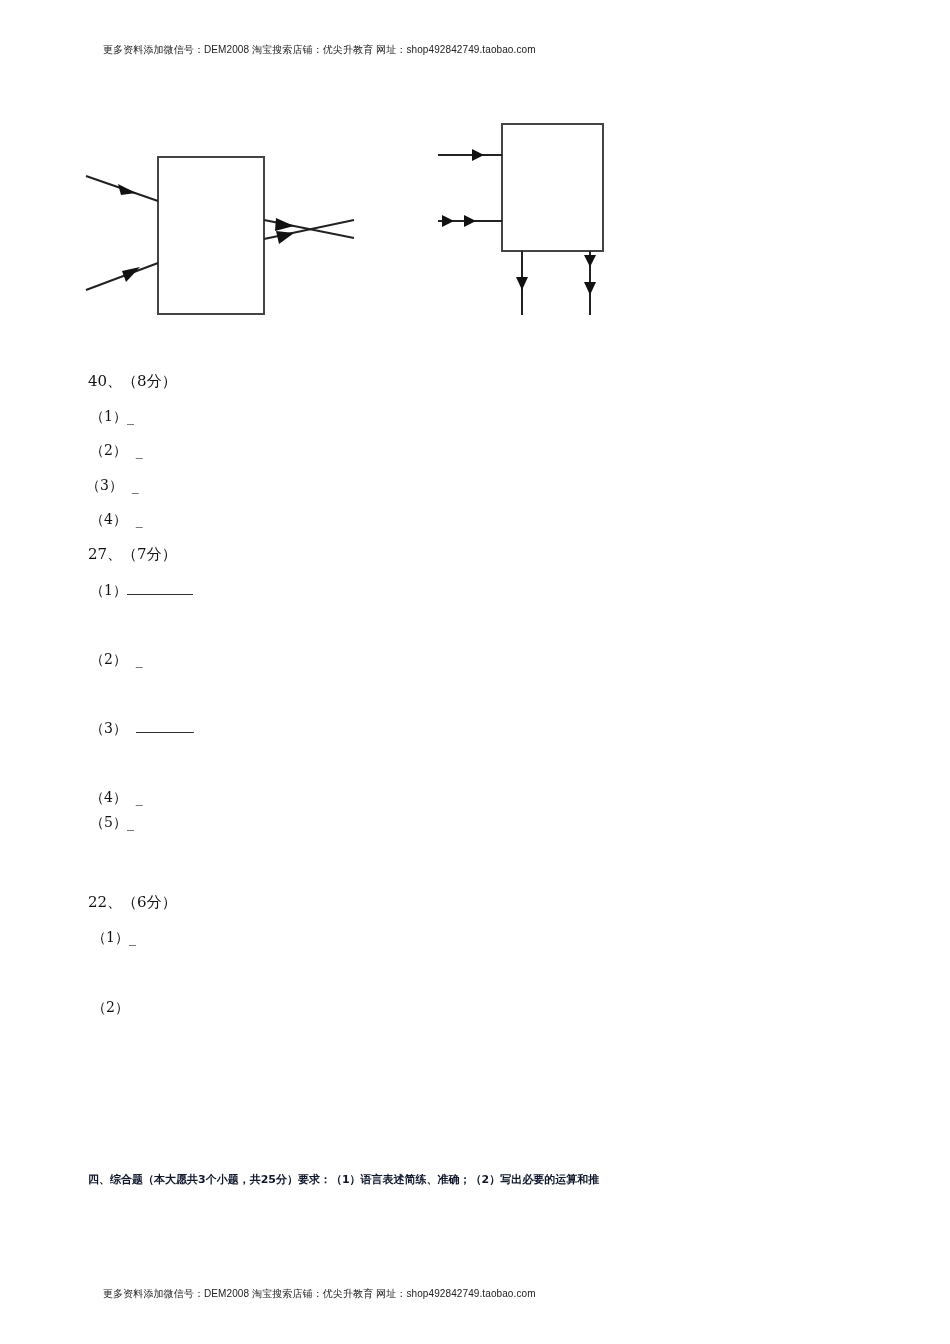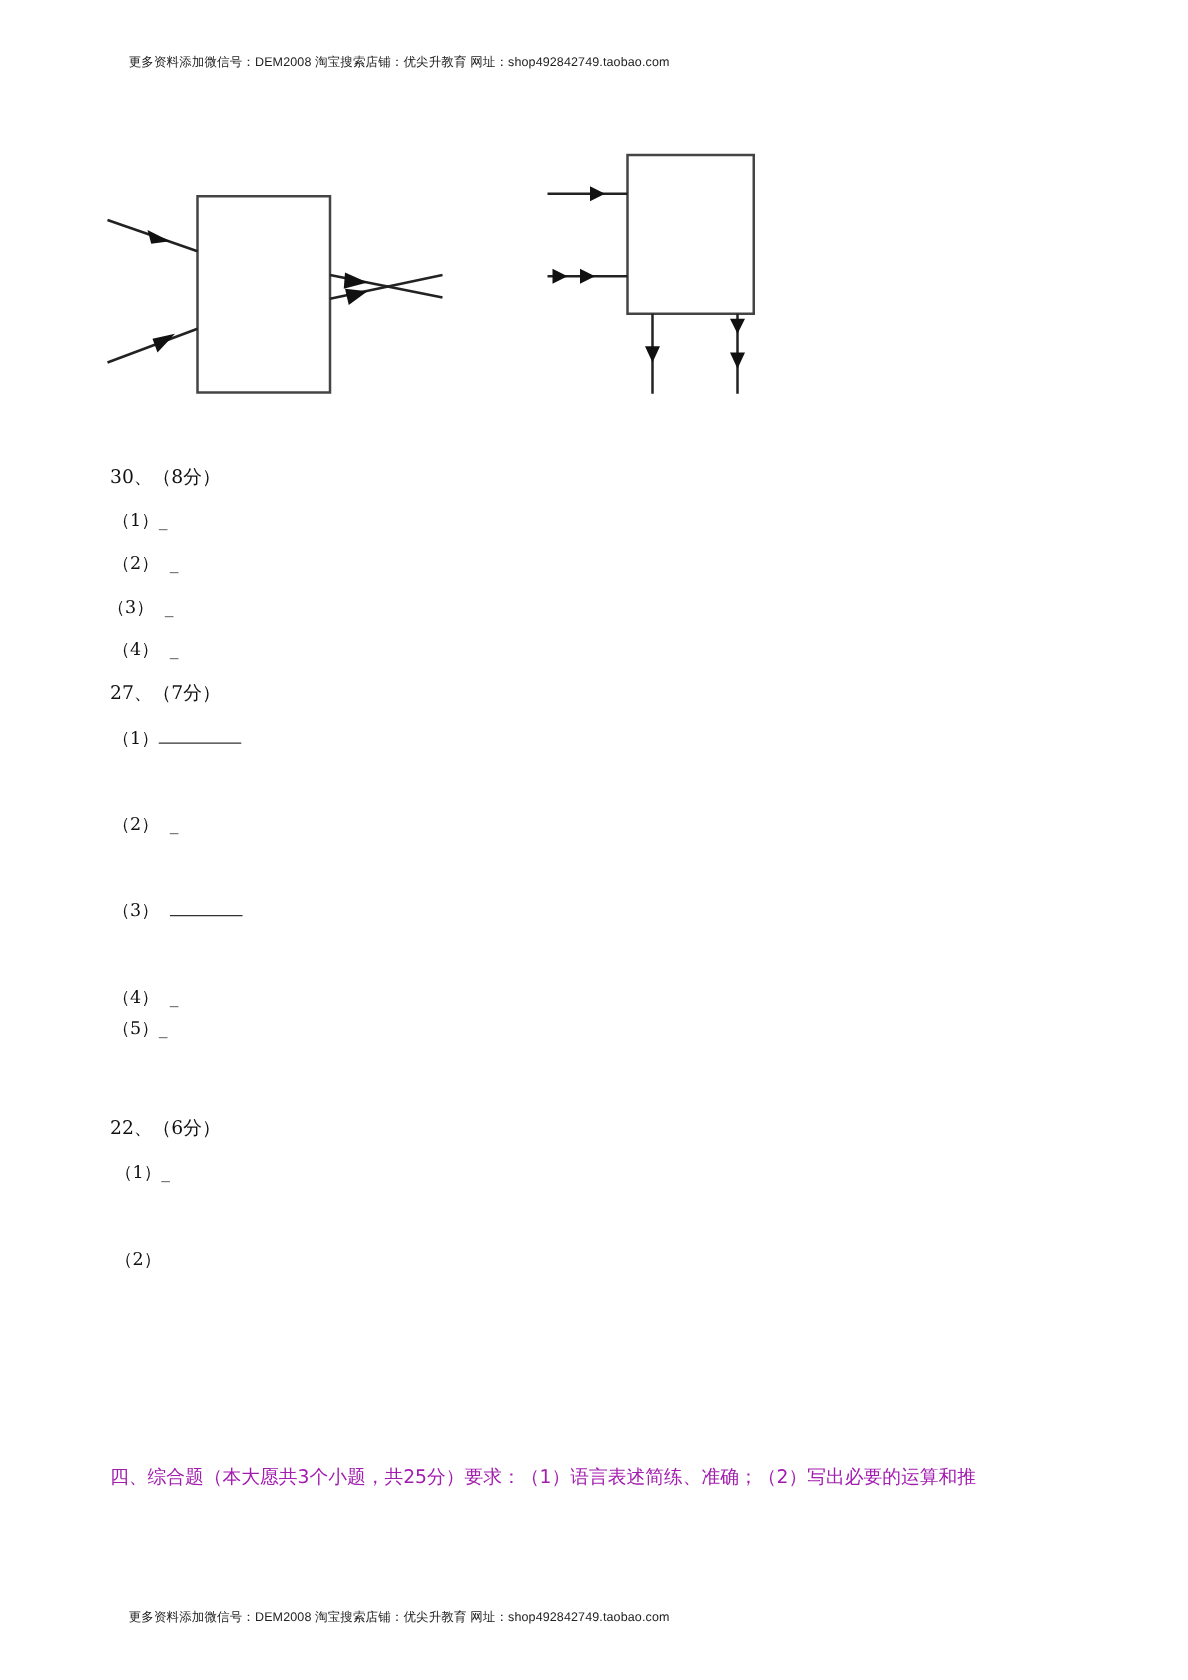--- a/index.html
+++ b/index.html
@@ -1,21 +1,21 @@
 <!DOCTYPE html>
 <html><head>
 <meta charset="utf-8">
 <style>
   html, body { margin:0; padding:0; background:#ffffff; }
   body { width:950px; height:1344px; position:relative; overflow:hidden; color:#111; }
   .hdr { position:absolute; left:88px; font-family:"Liberation Sans","DejaVu Sans",sans-serif; font-size:10px; color:#222; white-space:nowrap; letter-spacing:0.1px;margin-left:15px; }
   .line { position:absolute; font-family:"DejaVu Serif","Liberation Serif",serif; font-size:14px; color:#111; white-space:nowrap; }
   .qtitle { font-size:15px; }
   .blank { display:inline-block; border-bottom:1px solid #333; height:12px; vertical-align:baseline; }
-  .section { position:absolute; left:88px; top:1172px; font-family:"DejaVu Sans","Liberation Sans",sans-serif; font-weight:normal; font-size:15px; color:#a21caf; white-space:nowrap; }
+  .section { position:absolute; left:88px; top:1172px; font-family:"DejaVu Sans","Liberation Sans",sans-serif; font-weight:bold; font-size:11px; color:#0f172a; white-space:nowrap; }
   svg { position:absolute; }
 </style>
 </head>
 <body>
 
 <div class="hdr" style="top:43px;">更多资料添加微信号：DEM2008  淘宝搜索店铺：优尖升教育  网址：shop492842749.taobao.com</div>
 
 <svg style="left:80px;top:140px;" width="290" height="190" viewBox="0 0 290 190">
   <rect x="78" y="17" width="106" height="157" fill="#fff" stroke="#444" stroke-width="2"></rect>
   <line x1="6" y1="36" x2="78" y2="61" stroke="#222" stroke-width="2"></line>
@@ -35,21 +35,21 @@
   <line x1="8" y1="106" x2="72" y2="106" stroke="#222" stroke-width="2"></line>
   <polygon points="24,106 12,100 12,112" fill="#111"></polygon>
   <polygon points="46,106 34,100 34,112" fill="#111"></polygon>
   <line x1="92" y1="136" x2="92" y2="200" stroke="#222" stroke-width="2"></line>
   <polygon points="92,175 86,162 98,162" fill="#111"></polygon>
   <line x1="160" y1="136" x2="160" y2="200" stroke="#222" stroke-width="2"></line>
   <polygon points="160,152 154,140 166,140" fill="#111"></polygon>
   <polygon points="160,180 154,167 166,167" fill="#111"></polygon>
 </svg>
 
-<div class="line qtitle" style="left:88px;top:372px;">30、（8分）</div>
+<div class="line qtitle" style="left:88px;top:372px;">40、（8分）</div>
 <div class="line" style="left:90px;top:408px;">
   <span>（1）</span><span>_</span>
 </div>
 <div class="line" style="left:90px;top:442px;">
   <span>（2）</span>&nbsp;&nbsp;<span>_</span>
 </div>
 <div class="line" style="left:86px;top:477px;">
   <span>（3）</span>&nbsp;&nbsp;<span>_</span>
 </div>
 <div class="line" style="left:90px;top:511px;">

